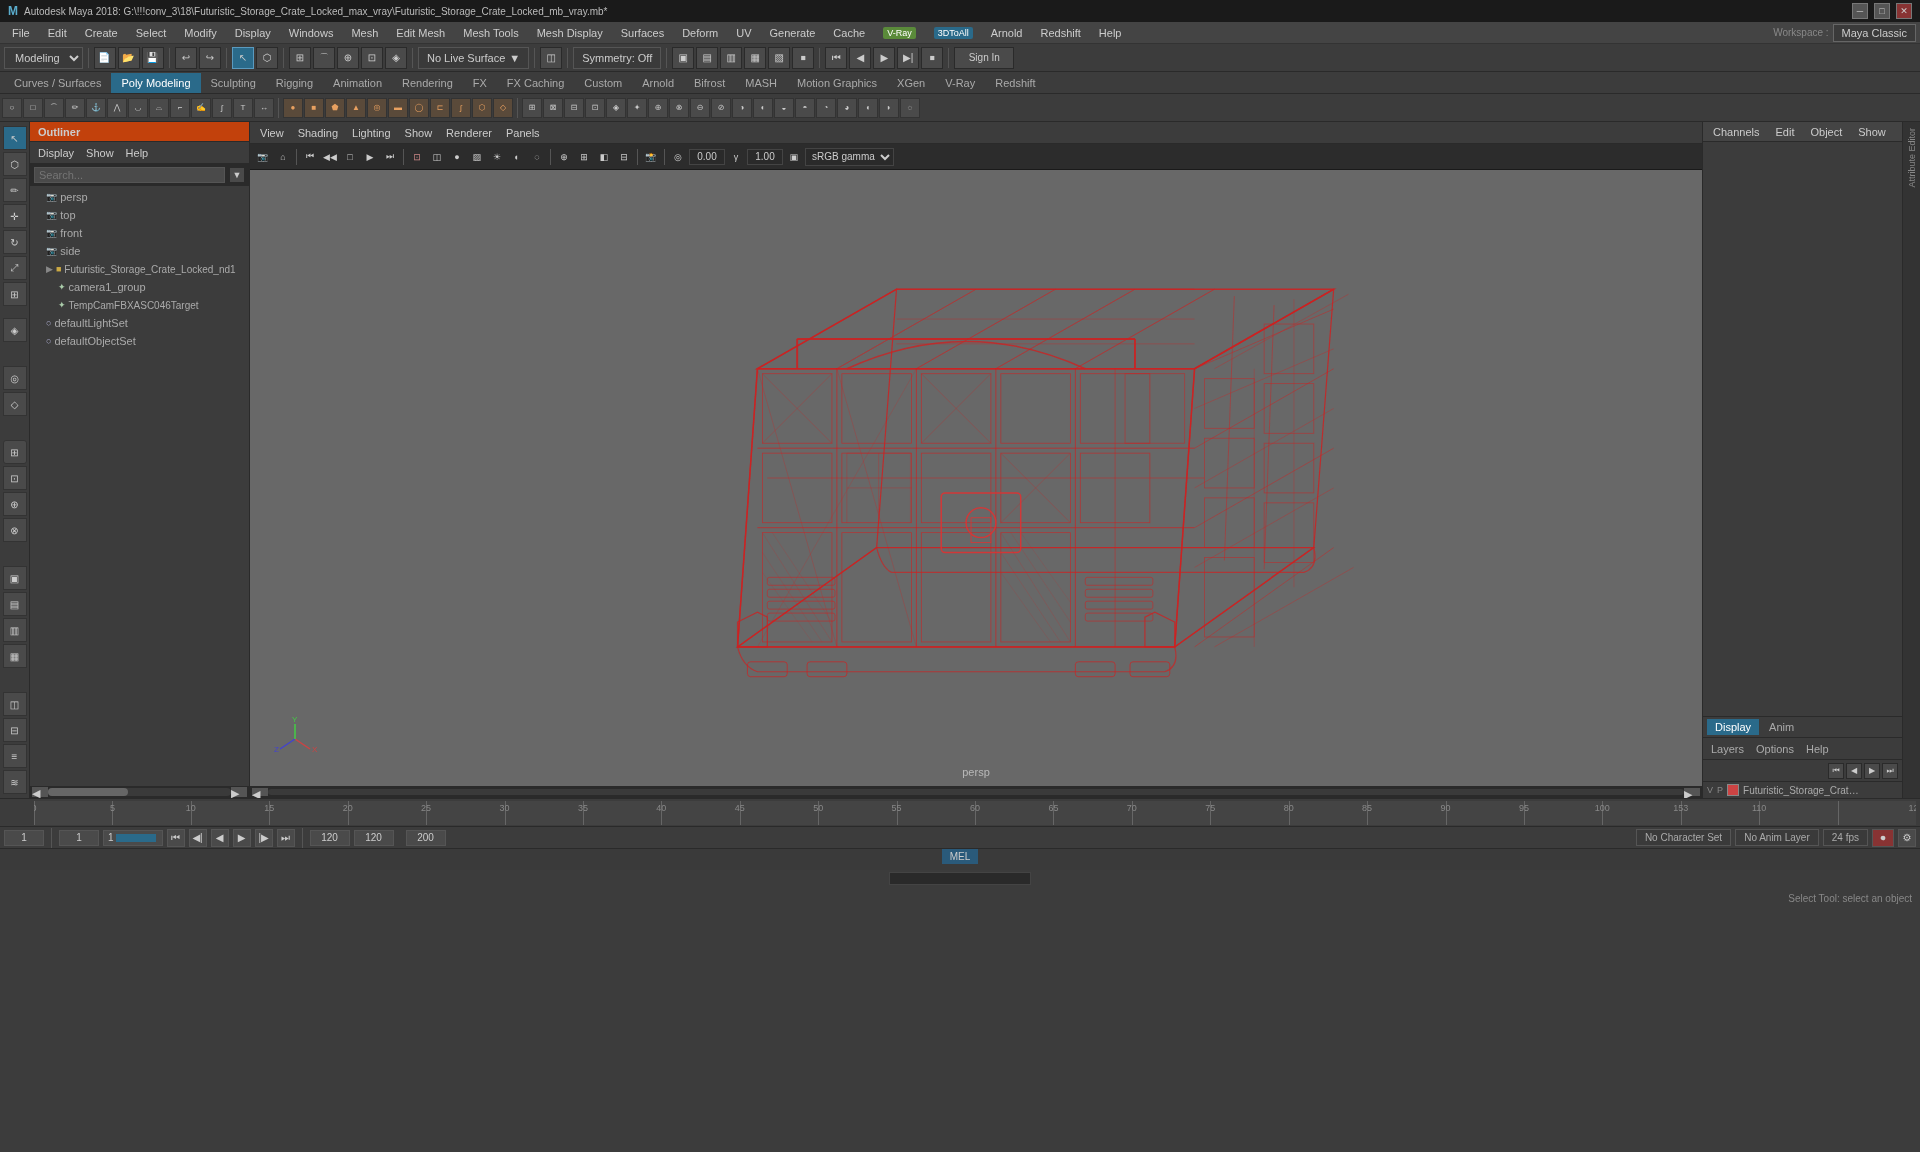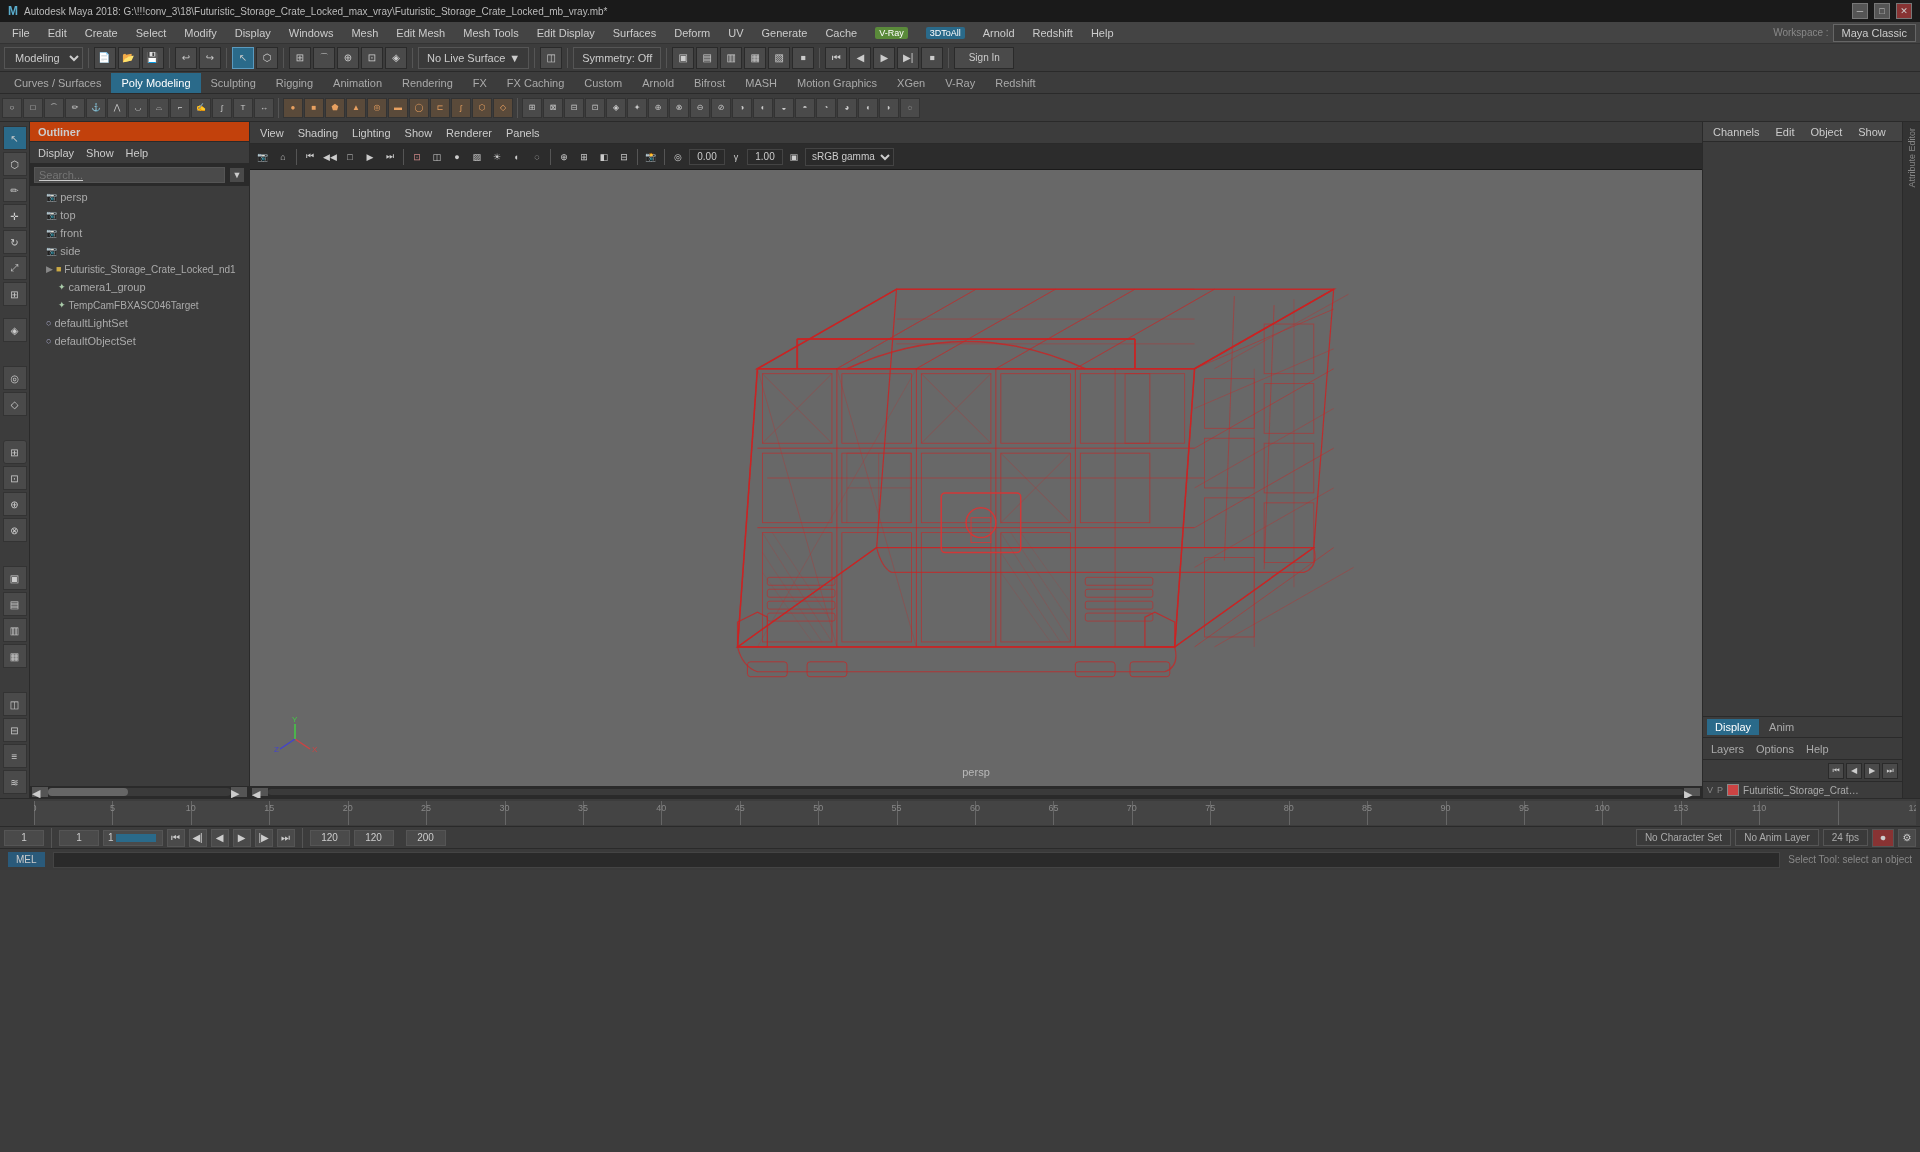--- a/index.html
+++ b/index.html
@@ -467,20 +467,21 @@
     #status-bar {
       height: 22px;
       background: #3a3a3a;
       display: flex;
       align-items: center;
       padding: 0 8px;
       gap: 8px;
       border-top: 1px solid #2a2a2a;
       font-size: 11px;
       color: #aaa;
+      flex-direction: column;
     }
     #status-right {
       margin-left: auto;
       display: flex;
       gap: 8px;
     }
 
     
     #wireframe-svg {
       position: absolute;
@@ -602,21 +603,21 @@
   <span class="menu-item">File</span>
   <span class="menu-item">Edit</span>
   <span class="menu-item">Create</span>
   <span class="menu-item">Select</span>
   <span class="menu-item">Modify</span>
   <span class="menu-item">Display</span>
   <span class="menu-item">Windows</span>
   <span class="menu-item">Mesh</span>
   <span class="menu-item">Edit Mesh</span>
   <span class="menu-item" style="color:#ccc;">Mesh Tools</span>
-  <span class="menu-item">Edit Display</span>
+  <span class="menu-item">Mesh Display</span>
   <span class="menu-item">Surfaces</span>
   <span class="menu-item">Deform</span>
   <span class="menu-item">UV</span>
   <span class="menu-item">Generate</span>
   <span class="menu-item">Cache</span>
   <span class="menu-item">
       <span class="vray-tag">V-Ray</span>
     </span>
   <span class="menu-item">
       <span class="tag-3d">3DToAll</span>
@@ -793,21 +794,21 @@
   <div id="outliner">
     <div id="outliner-header">
       <span>Outliner</span>
     </div>
     <div id="outliner-toolbar">
       <span class="outliner-menu-item">Display</span>
       <span class="outliner-menu-item">Show</span>
       <span class="outliner-menu-item">Help</span>
     </div>
     <div id="outliner-search">
-      <input type="text" placeholder="Search..." style="flex: 1 1 0%; text-decoration: underline;">
+      <input type="text" placeholder="Search..." style="flex: 1 1 0%;">
       <div class="toolbar-btn" style="width:16px;height:16px;font-size:9px;">▼</div>
     </div>
     <div id="outliner-content">
       <div class="outliner-item outliner-indent">
         <span class="item-icon" style="color:#88aacc;">📷</span>
         <span>persp</span>
       </div>
       <div class="outliner-item outliner-indent">
         <span class="item-icon" style="color:#88aacc;">📷</span>
         <span>top</span>

